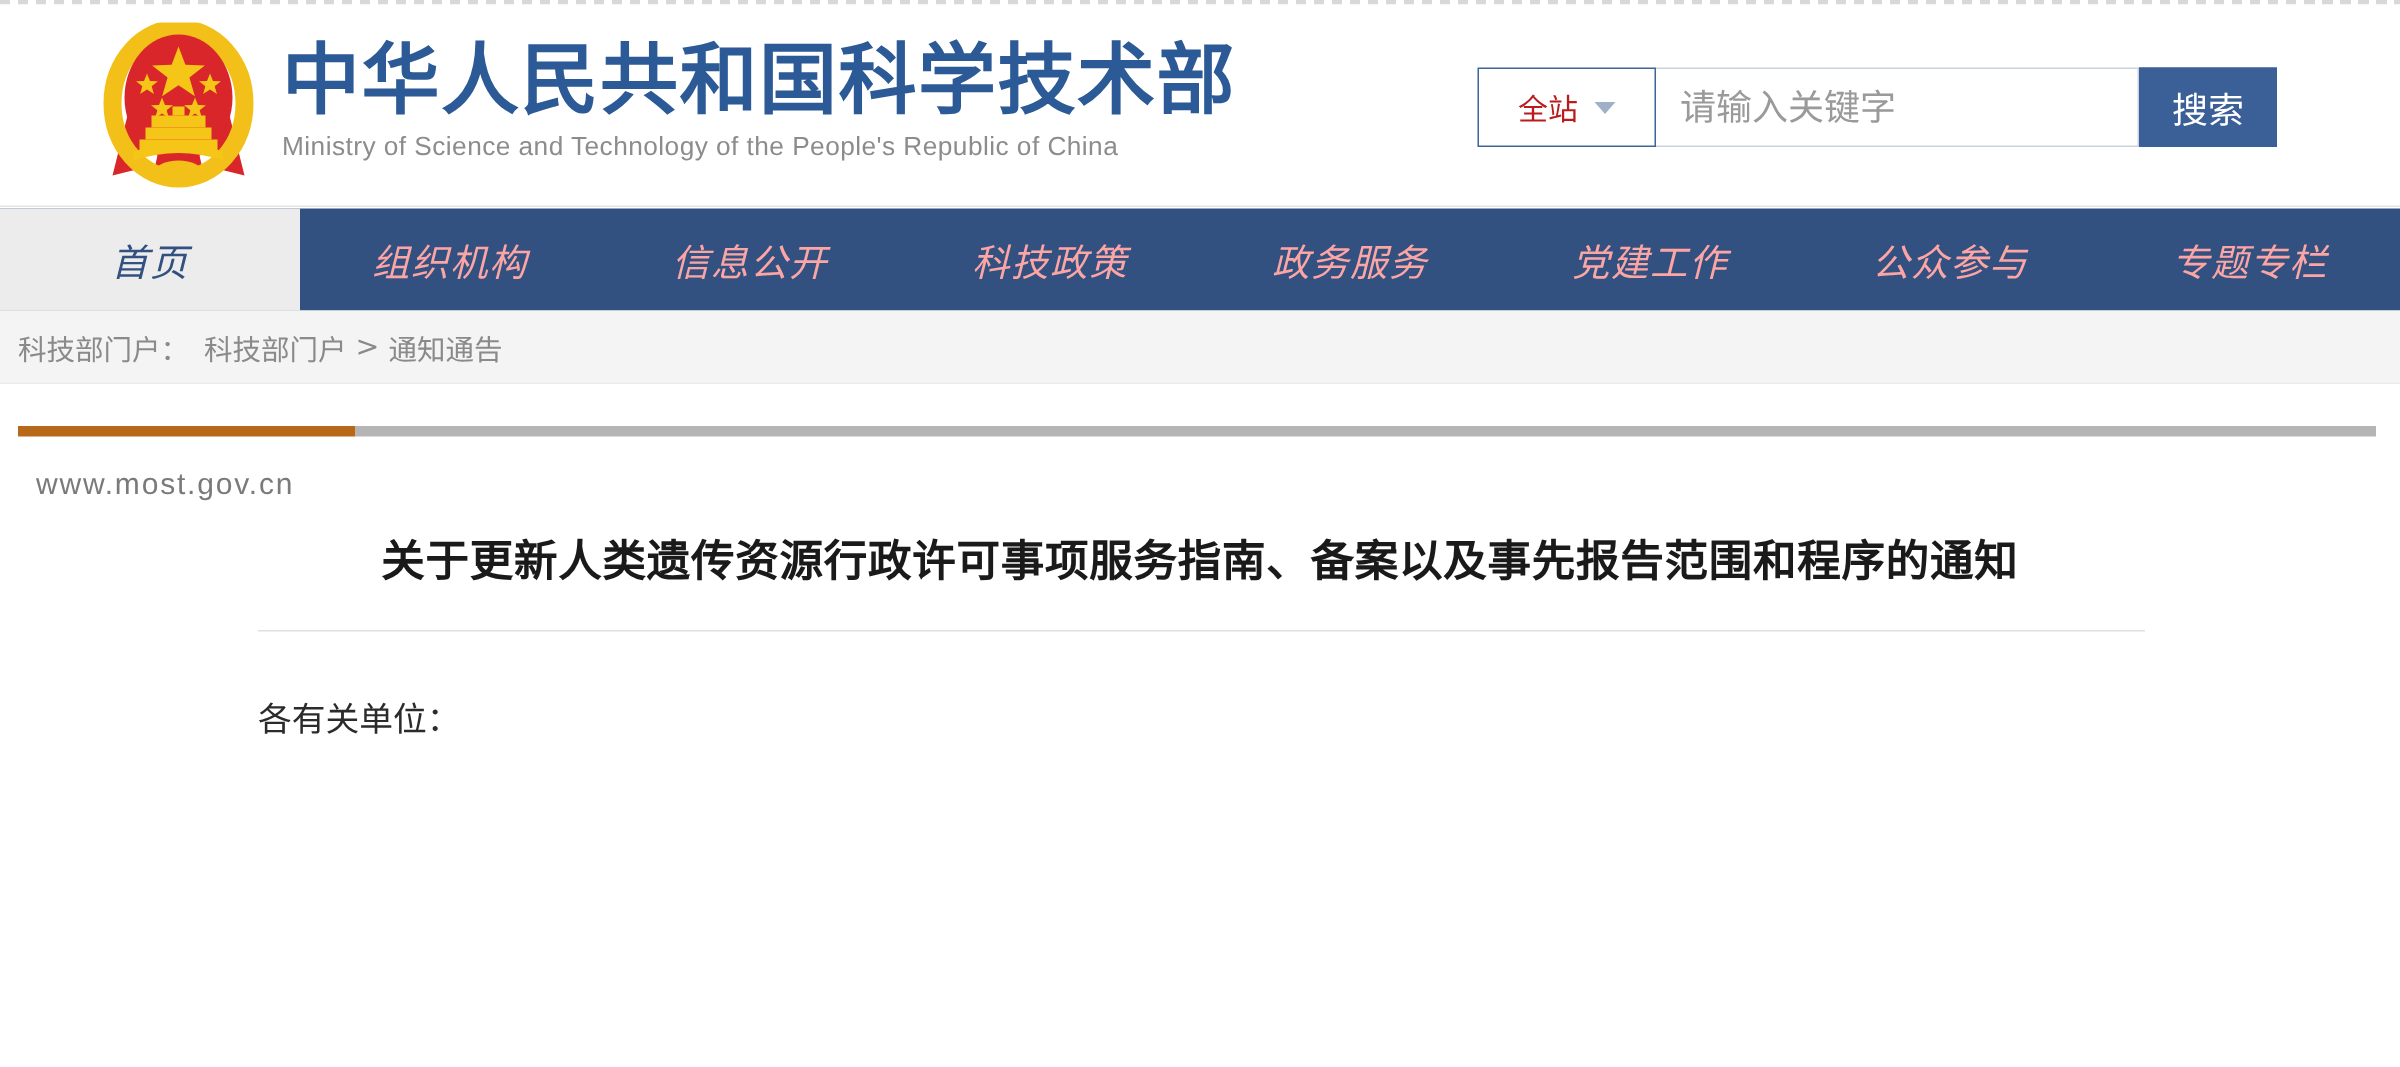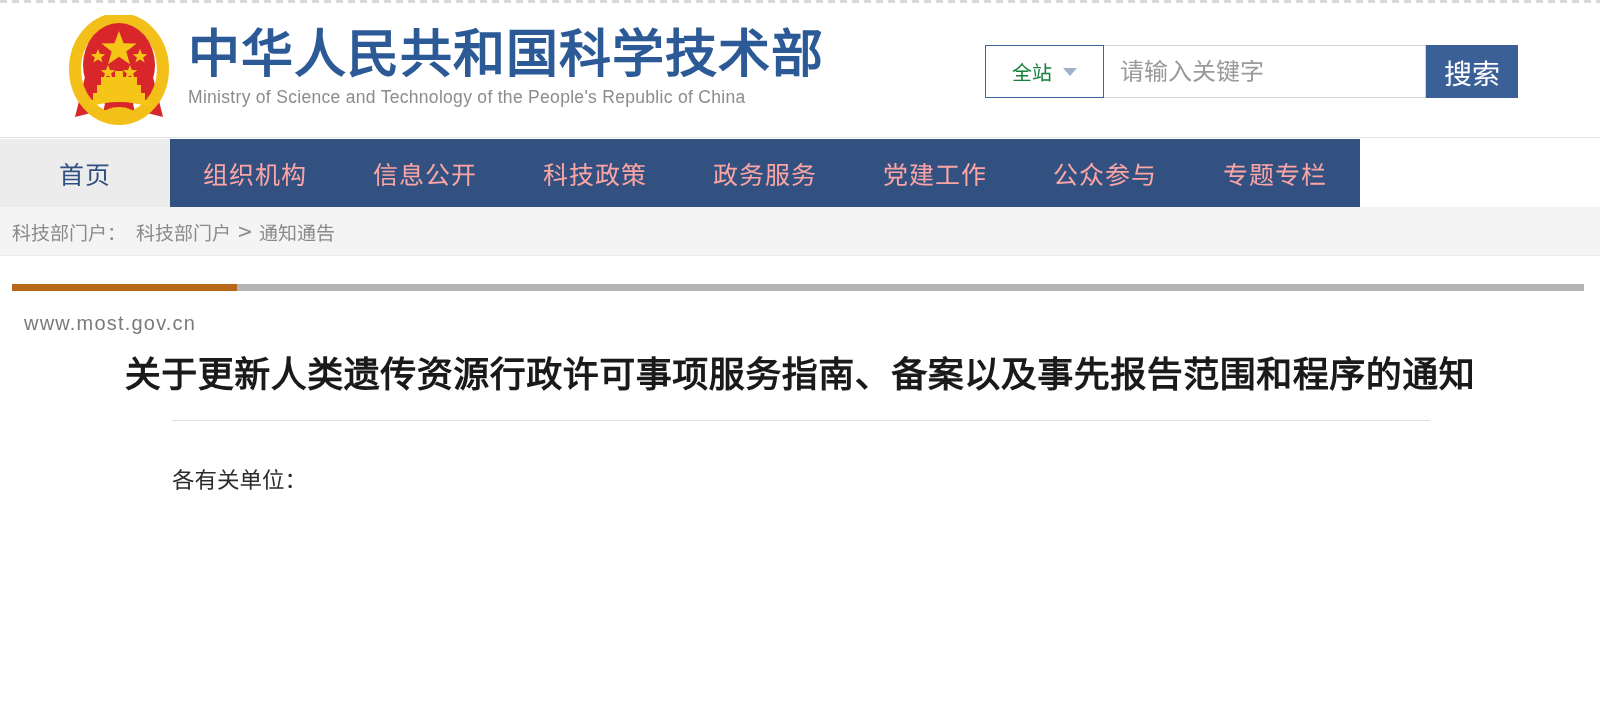--- a/index.html
+++ b/index.html
@@ -45,43 +45,43 @@
   }
 
   
   .search-wrap {
     position:absolute; right:82px; top:42px;
     display:flex; align-items:stretch; height:53px;
   }
   .search-scope {
     width:119px; border:1px solid #3f6499; background:#fff;
     display:flex; align-items:center; justify-content:center; gap:11px;
-    color:#15803d; font-size:20px; font-family:"DejaVu Sans",sans-serif;
+    color:#b91c1c; font-size:20px; font-family:"DejaVu Sans",sans-serif;
     cursor:pointer;
   }
   .caret {
     width:0;height:0;border-left:7px solid transparent;border-right:7px solid transparent;
     border-top:8px solid #9fb0c8; display:block;
   }
   .search-input {
     width:322px; border:1px solid #ccd2da; border-left:none; background:#fff;
     padding:0 16px; font-size:24px; color:#333;
     font-family:"DejaVu Sans",sans-serif; outline:none;
   }
   .search-input::placeholder { color:#9a9a9a; }
   .search-btn {
     width:92px; background:#3b6098; border:1px solid #3b6098; color:#fff;
-    font-size:28px; font-family:"DejaVu Sans",sans-serif; cursor:pointer;
+    font-size:24px; font-family:"DejaVu Sans",sans-serif; cursor:pointer;
     display:flex;align-items:center;justify-content:center;
   }
 
   
   .nav {
-    position:absolute; top:139px; left:0; width:1360px; height:68px;
-    background:#325181; display:flex; align-items:stretch;
+    position:absolute; top:139px; left:0; width:1600px; height:68px;
+    background:#325181; display:flex; align-items:stretch;font-style:italic;
   }
   .nav-item {
     flex:1 1 0; display:flex; align-items:center; justify-content:center;
     color:#fca5a5; font-size:25px; font-family:"DejaVu Sans",sans-serif;
     letter-spacing:1px; cursor:pointer; white-space:nowrap;
   }
   .nav-item.active { background:#ececec; color:#325181; }
 
   
   .crumb {
@@ -105,21 +105,21 @@
     font-family:"Liberation Sans",sans-serif;
     margin-top:12px;
   }
 
   
   .article { position:absolute; top:340px; left:0; width:1600px; }
 
   .art-title {
     width:1430px; margin:0 auto; text-align:center;
     font-family:"DejaVu Serif","Liberation Serif",serif;
-    font-size:36px; color:#1a1a1a; letter-spacing:0.5px;
+    font-size:29px; color:#1a1a1a; letter-spacing:0.5px;
     padding-top:14px; line-height:40px; white-space:nowrap;
   }
   .art-divider {
     width:1258px; margin:26px 0 0 172px; height:1px; background:#e0e0e0;
   }
   .art-meta {
     width:1430px; margin:18px auto 0 auto; text-align:center;
     font-size:20px; color:#6b6b6b; font-family:"DejaVu Sans",sans-serif;
   }
   .art-meta .gap-lg { display:inline-block; width:30px; }

